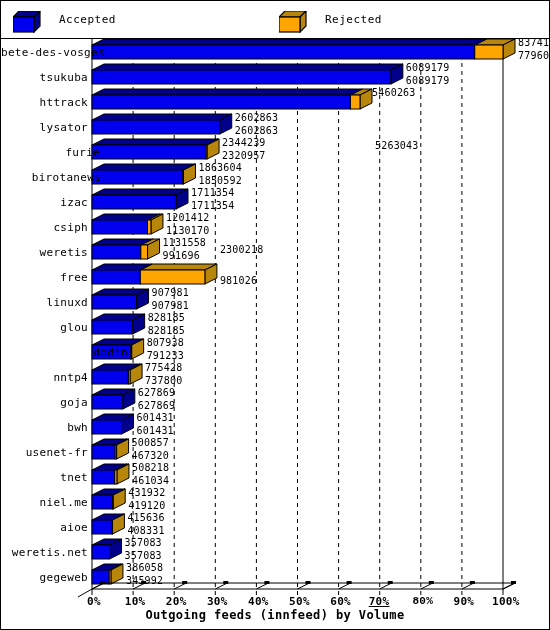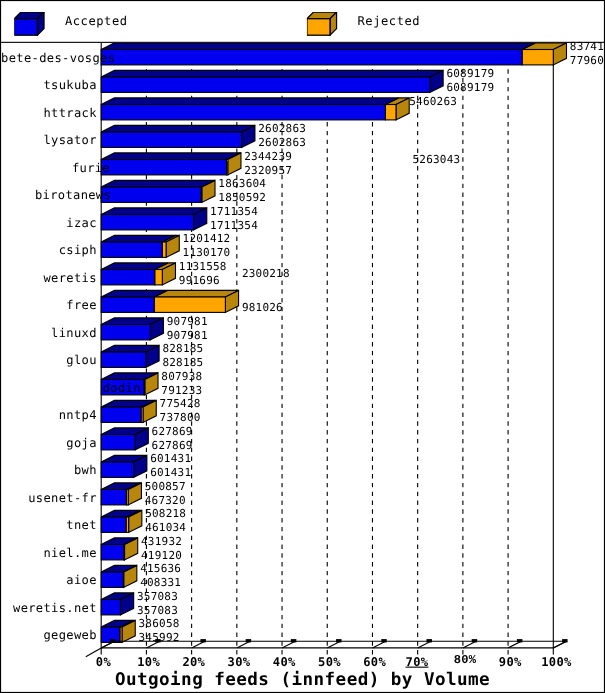--- a/index.html
+++ b/index.html
@@ -92,21 +92,21 @@
     white-space: nowrap;
     letter-spacing: 0.3px;
     font-weight: bold;
   }
   #axis-title {
     position: absolute;
     left: 0;
     top: 569px;
     width: 548px;
     text-align: center;
-    font-size: 16px;
+    font-size: 12px;
     font-weight: bold;
     color: #000000;
     letter-spacing: 0.4px;
   }
 </style>
 </head>
 <body>
 
 <div id="root">
 

